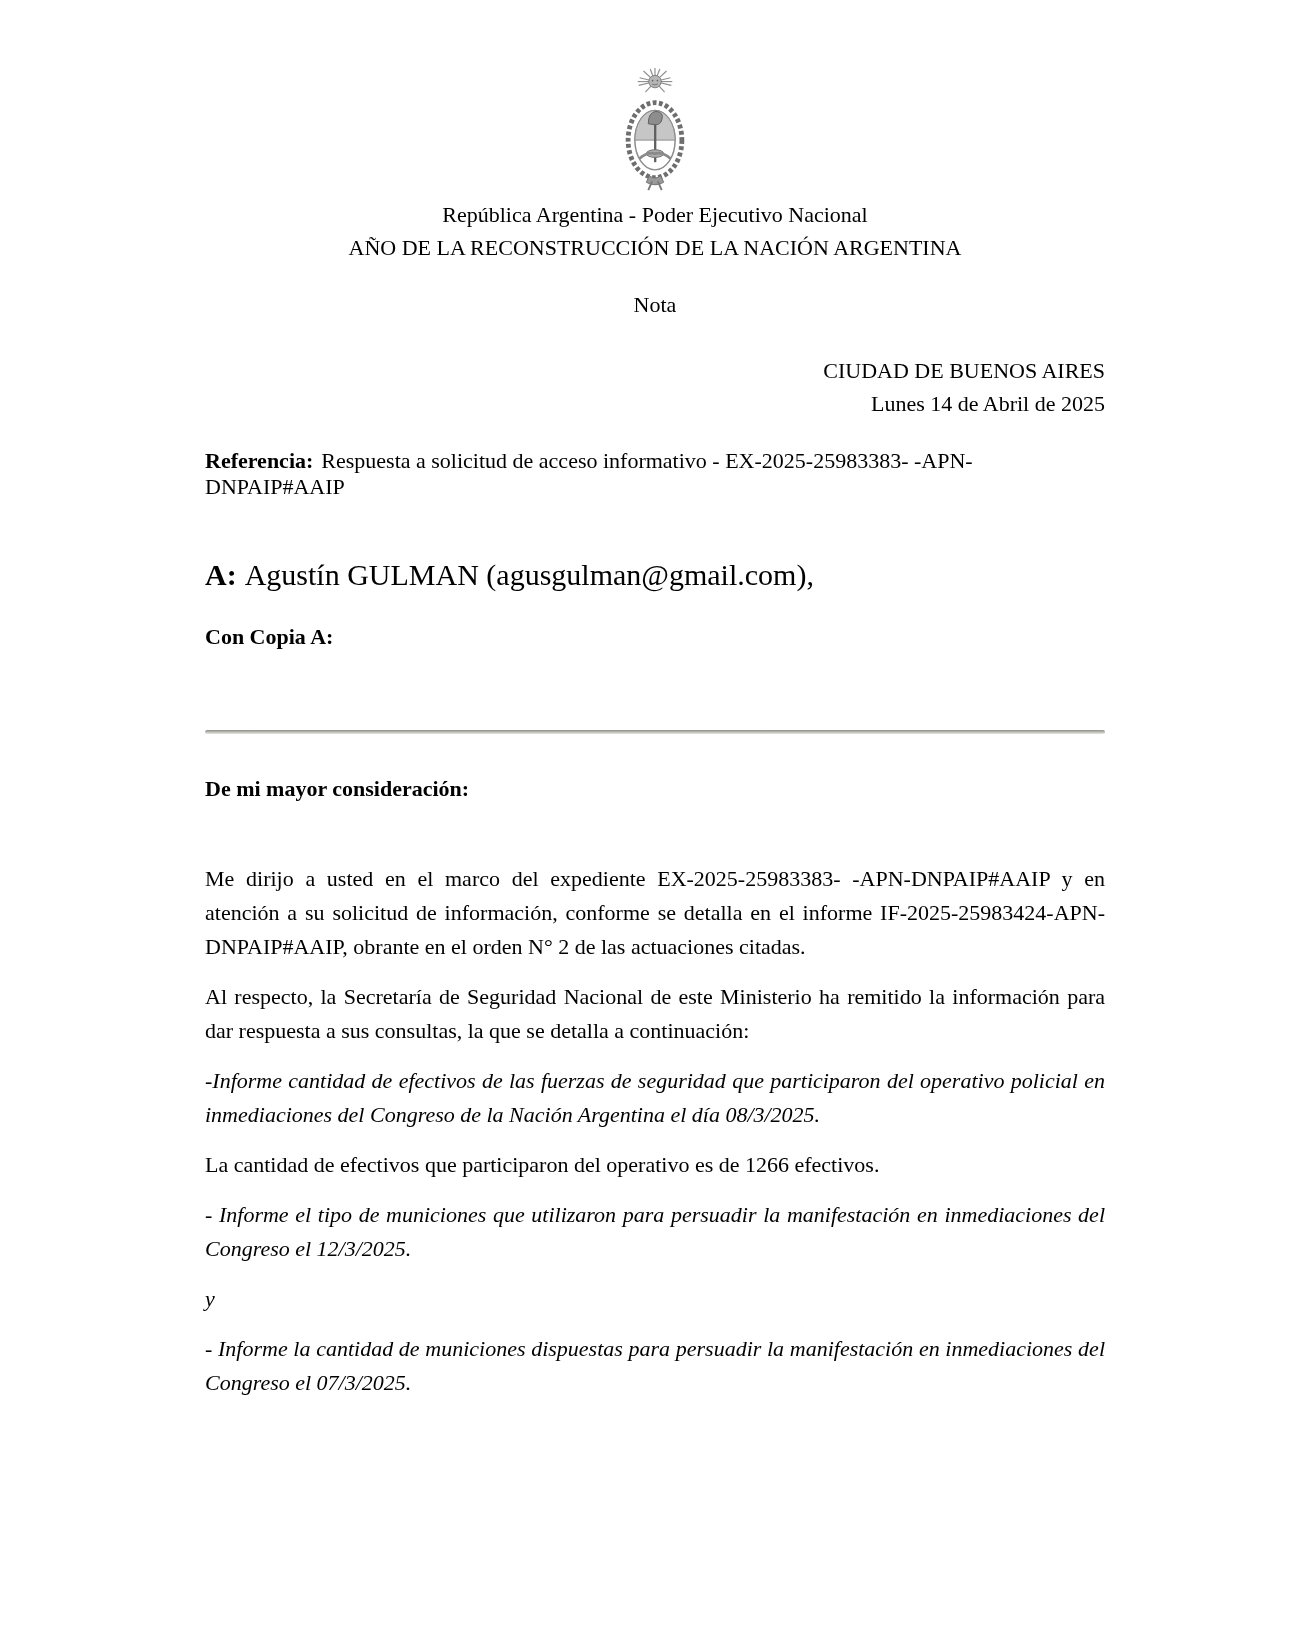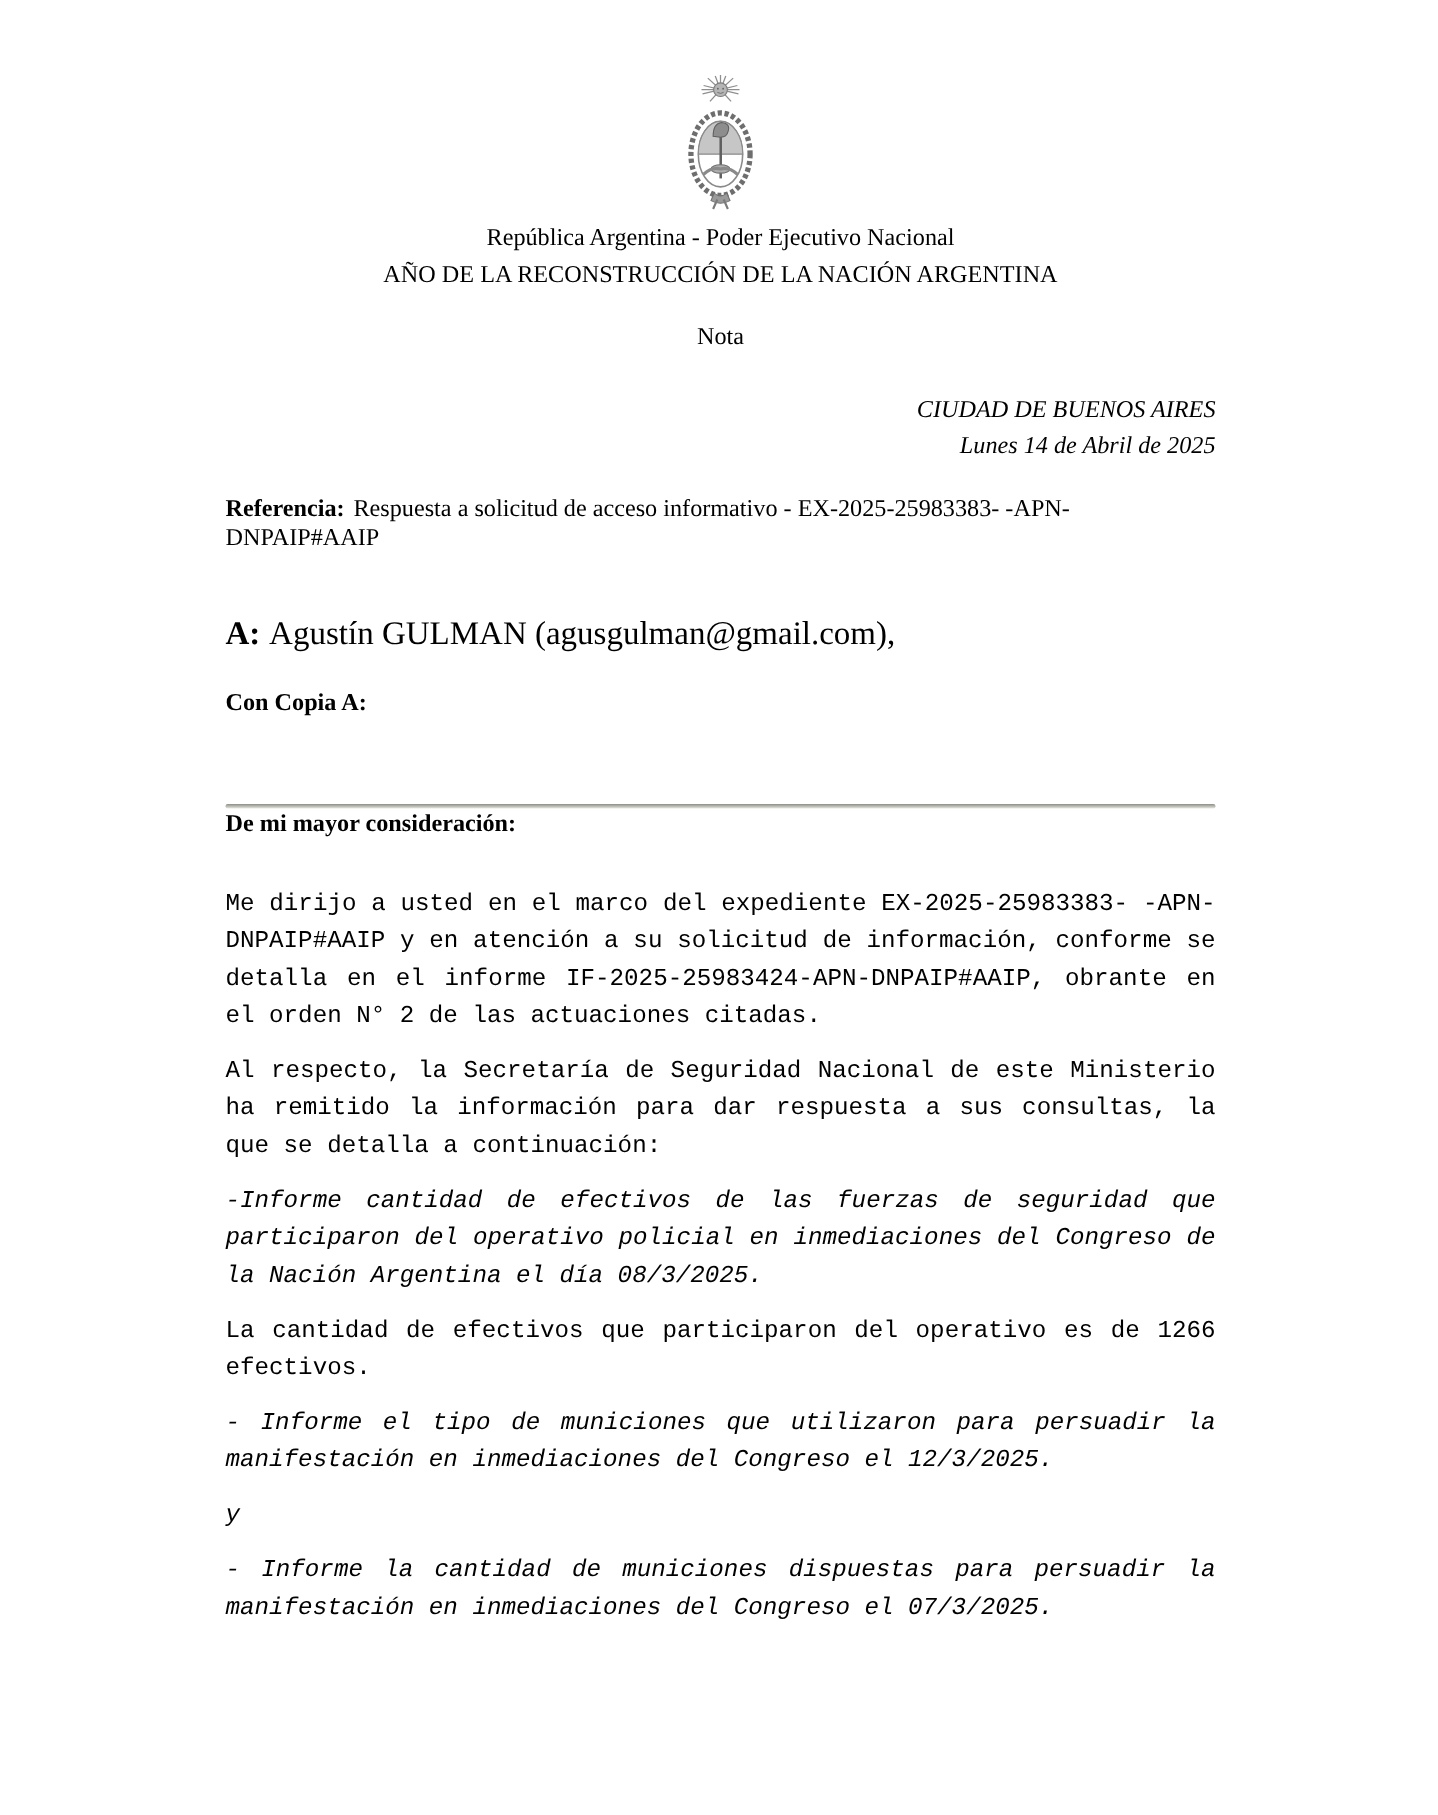--- a/index.html
+++ b/index.html
@@ -26,34 +26,33 @@
     font-weight: normal;
     margin-top: 28px;
   }
   .numero { margin-top: 72px; font-size: 22px; }
   .lbl { font-weight: bold; margin-right: 8px; }
   .right-block {
     text-align: right;
     font-size: 22px;
     line-height: 33px;
     margin-top: 36px;
-    font-style: italic;
   }
   .referencia { margin-top: 28px; font-size: 22px; }
   .to { margin-top: 58px; font-size: 30px; }
   .cc { margin-top: 32px; font-size: 22px; font-weight: bold; }
   hr.sep {
     margin-top: 80px;
     border: none;
     height: 4px;
     border-radius: 2px;
     background: linear-gradient(to bottom, #8f8f88, #e8e8e2);
   }
-  .salutation { font-size: 22px; font-weight: bold; }
-  .bodytext { margin-top: 44px; font-family: Liberation Mono, monospace; }
+  .salutation { margin-top: 42px; font-size: 22px; font-weight: bold; }
+  .bodytext { margin-top: 60px; }
   p.para {
     font-size: 22px;
     line-height: 34px;
     text-align: justify;
     margin-top: 16px;
   }
   p.italic { font-style: italic; }
 </style>
 </head>
 <body>

